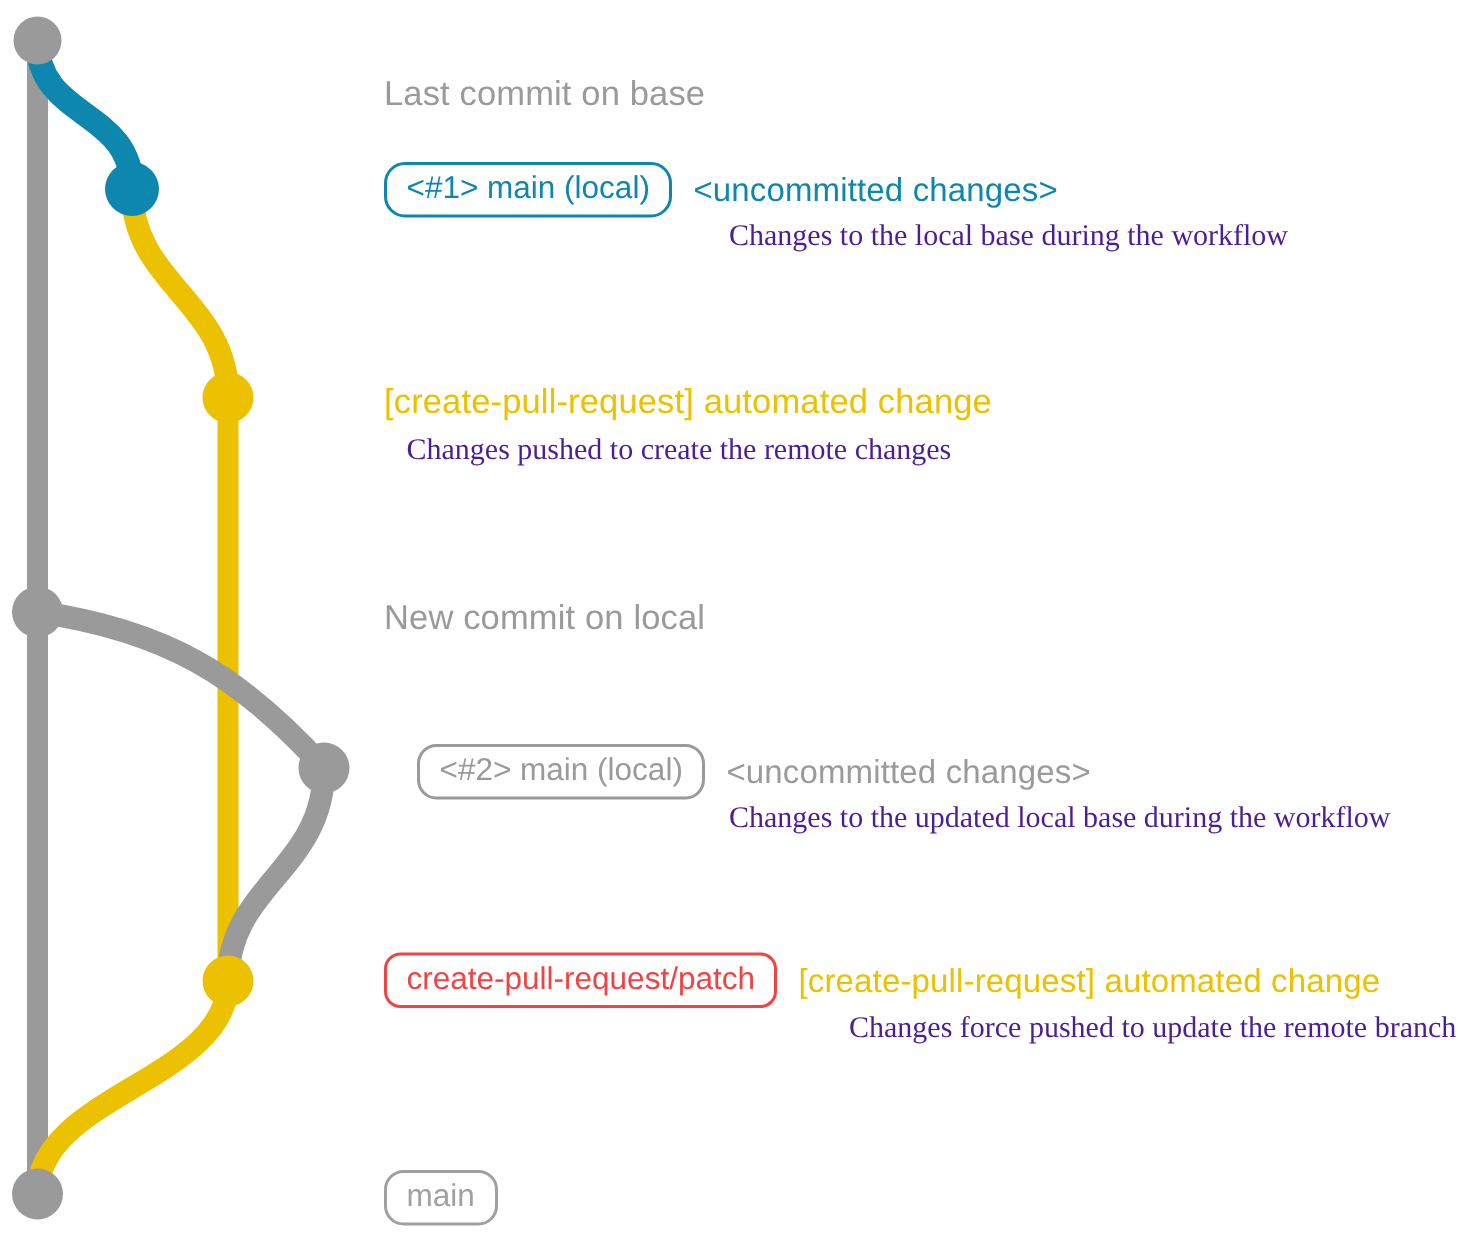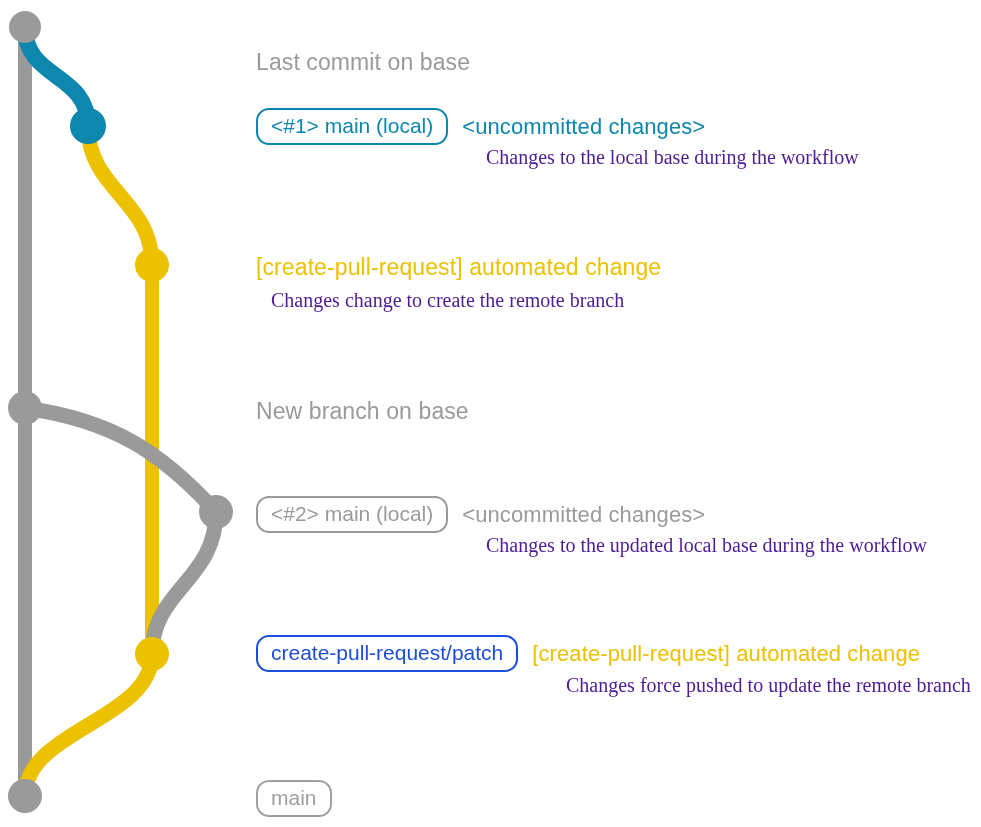--- a/index.html
+++ b/index.html
@@ -45,23 +45,23 @@
     display: inline-block;
     border: 2px solid currentColor;
     border-radius: 13px;
     padding: 5px 13px 6px 13px;
     font-size: 21px;
     font-family: "Liberation Sans", sans-serif;
     line-height: 1.05;
     white-space: nowrap;
     background: #ffffff;
   }
-  .pill-blue   { color: #0d87ad; }
-  .pill-gray   { color: #9a9a9a; }
-  .pill-yellow { color: #1d4ed8; }
+  .pill-blue   { color: #0d87ad; border-radius: 14px; }
+  .pill-gray   { color: #9a9a9a; margin-left: 22px; }
+  .pill-yellow { color: #ef4444; border-radius: 11px; }
   .pill-gray-dark { color: #a0a0a0; }
 
   .commit-msg {
     font-family: "Liberation Sans", sans-serif;
     font-size: 22px;
     white-space: nowrap;
     margin-left: 14px;
     letter-spacing: 0.1px;
   }
   .msg-blue   { color: #0d87ad; }
@@ -120,24 +120,24 @@
 
 <div class="row" style="left:256px; top:108px;">
   <span class="pill pill-blue">&lt;#1&gt; main (local)</span>
   <span class="commit-msg msg-blue">&lt;uncommitted changes&gt;</span>
 </div>
 <div class="subdesc" style="left:486px; top:146px;">Changes to the local base during the workflow</div>
 
 <div class="row" style="left:256px; top:254px;">
   <span class="headline-yellow">[create-pull-request] automated change</span>
 </div>
-<div class="subdesc" style="left:271px; top:289px;">Changes change to create the remote branch</div>
+<div class="subdesc" style="left:271px; top:289px;">Changes pushed to create the remote changes</div>
 
 <div class="row" style="left:256px; top:398px;">
-  <span class="heading-text">New branch on base</span>
+  <span class="heading-text">New commit on local</span>
 </div>
 
 <div class="row" style="left:256px; top:496px;">
   <span class="pill pill-gray">&lt;#2&gt; main (local)</span>
   <span class="commit-msg msg-gray">&lt;uncommitted changes&gt;</span>
 </div>
 <div class="subdesc" style="left:486px; top:534px;">Changes to the updated local base during the workflow</div>
 
 <div class="row" style="left:256px; top:635px;">
   <span class="pill pill-yellow">create-pull-request/patch</span>

